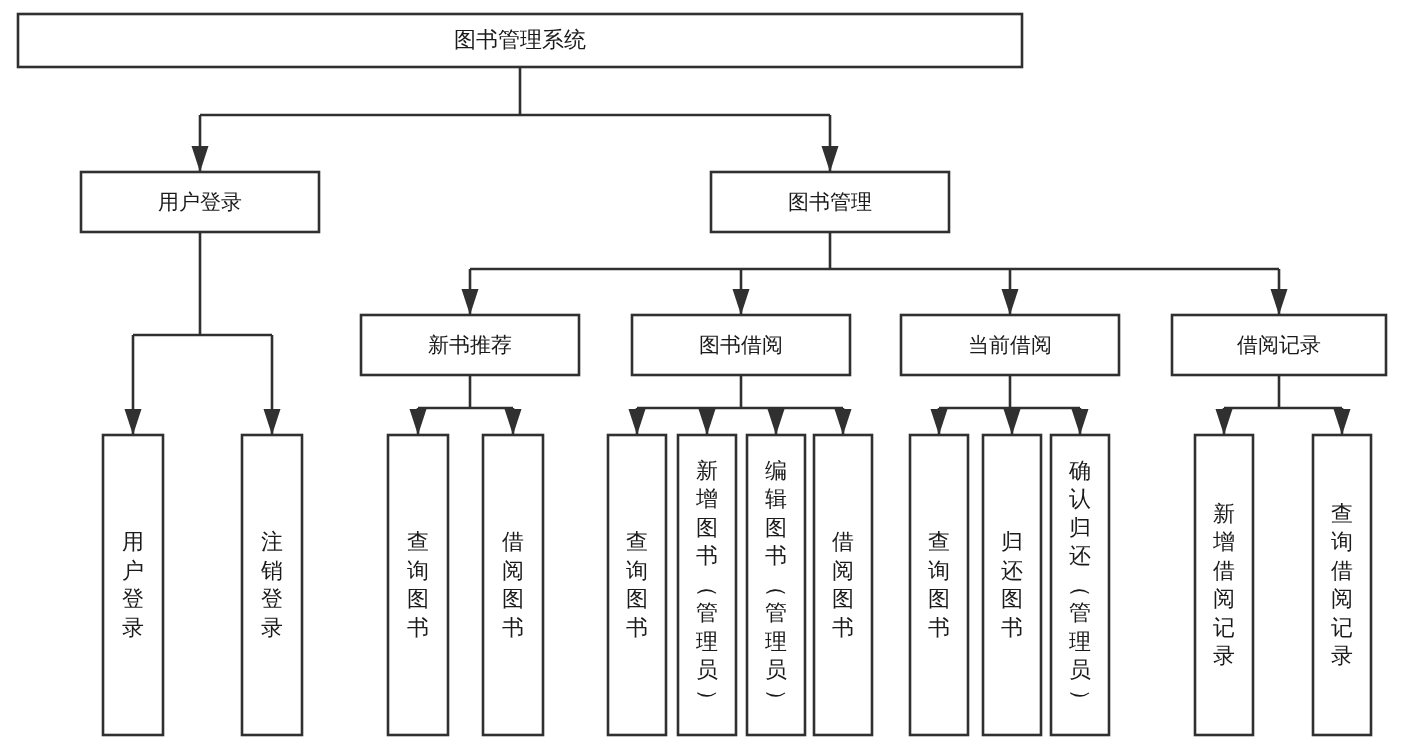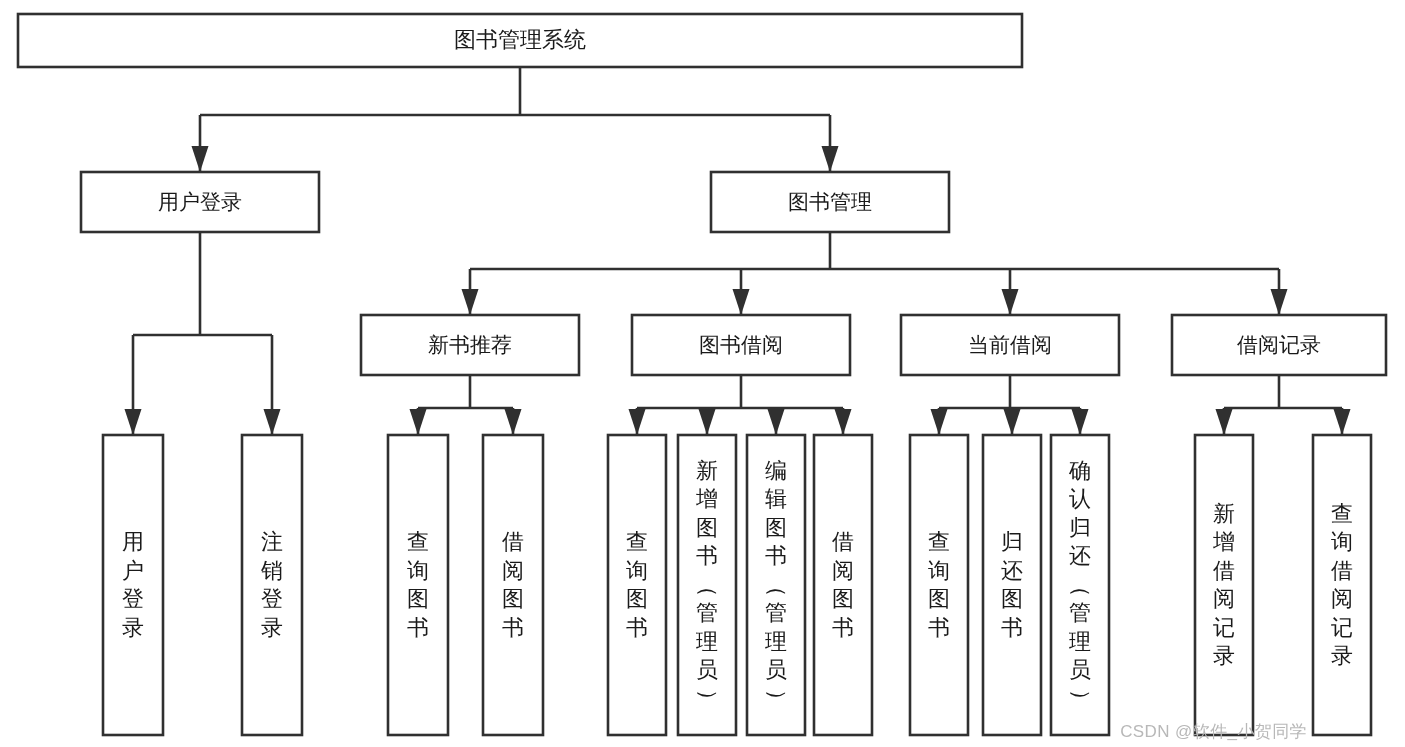--- a/index.html
+++ b/index.html
@@ -302,14 +302,13 @@
             <text x="1342" y="514.75" class="leaf-label-char">查</text>
             <text x="1342" y="543.25" class="leaf-label-char">询</text>
             <text x="1342" y="571.75" class="leaf-label-char">借</text>
             <text x="1342" y="600.25" class="leaf-label-char">阅</text>
             <text x="1342" y="628.75" class="leaf-label-char">记</text>
             <text x="1342" y="657.25" class="leaf-label-char">录</text>
           </g>
         </g>
       </g>
   </svg>
-  <div class="watermark-text">CSDN @软件_小贺同学</div>
 </div>
 
 </body></html>

